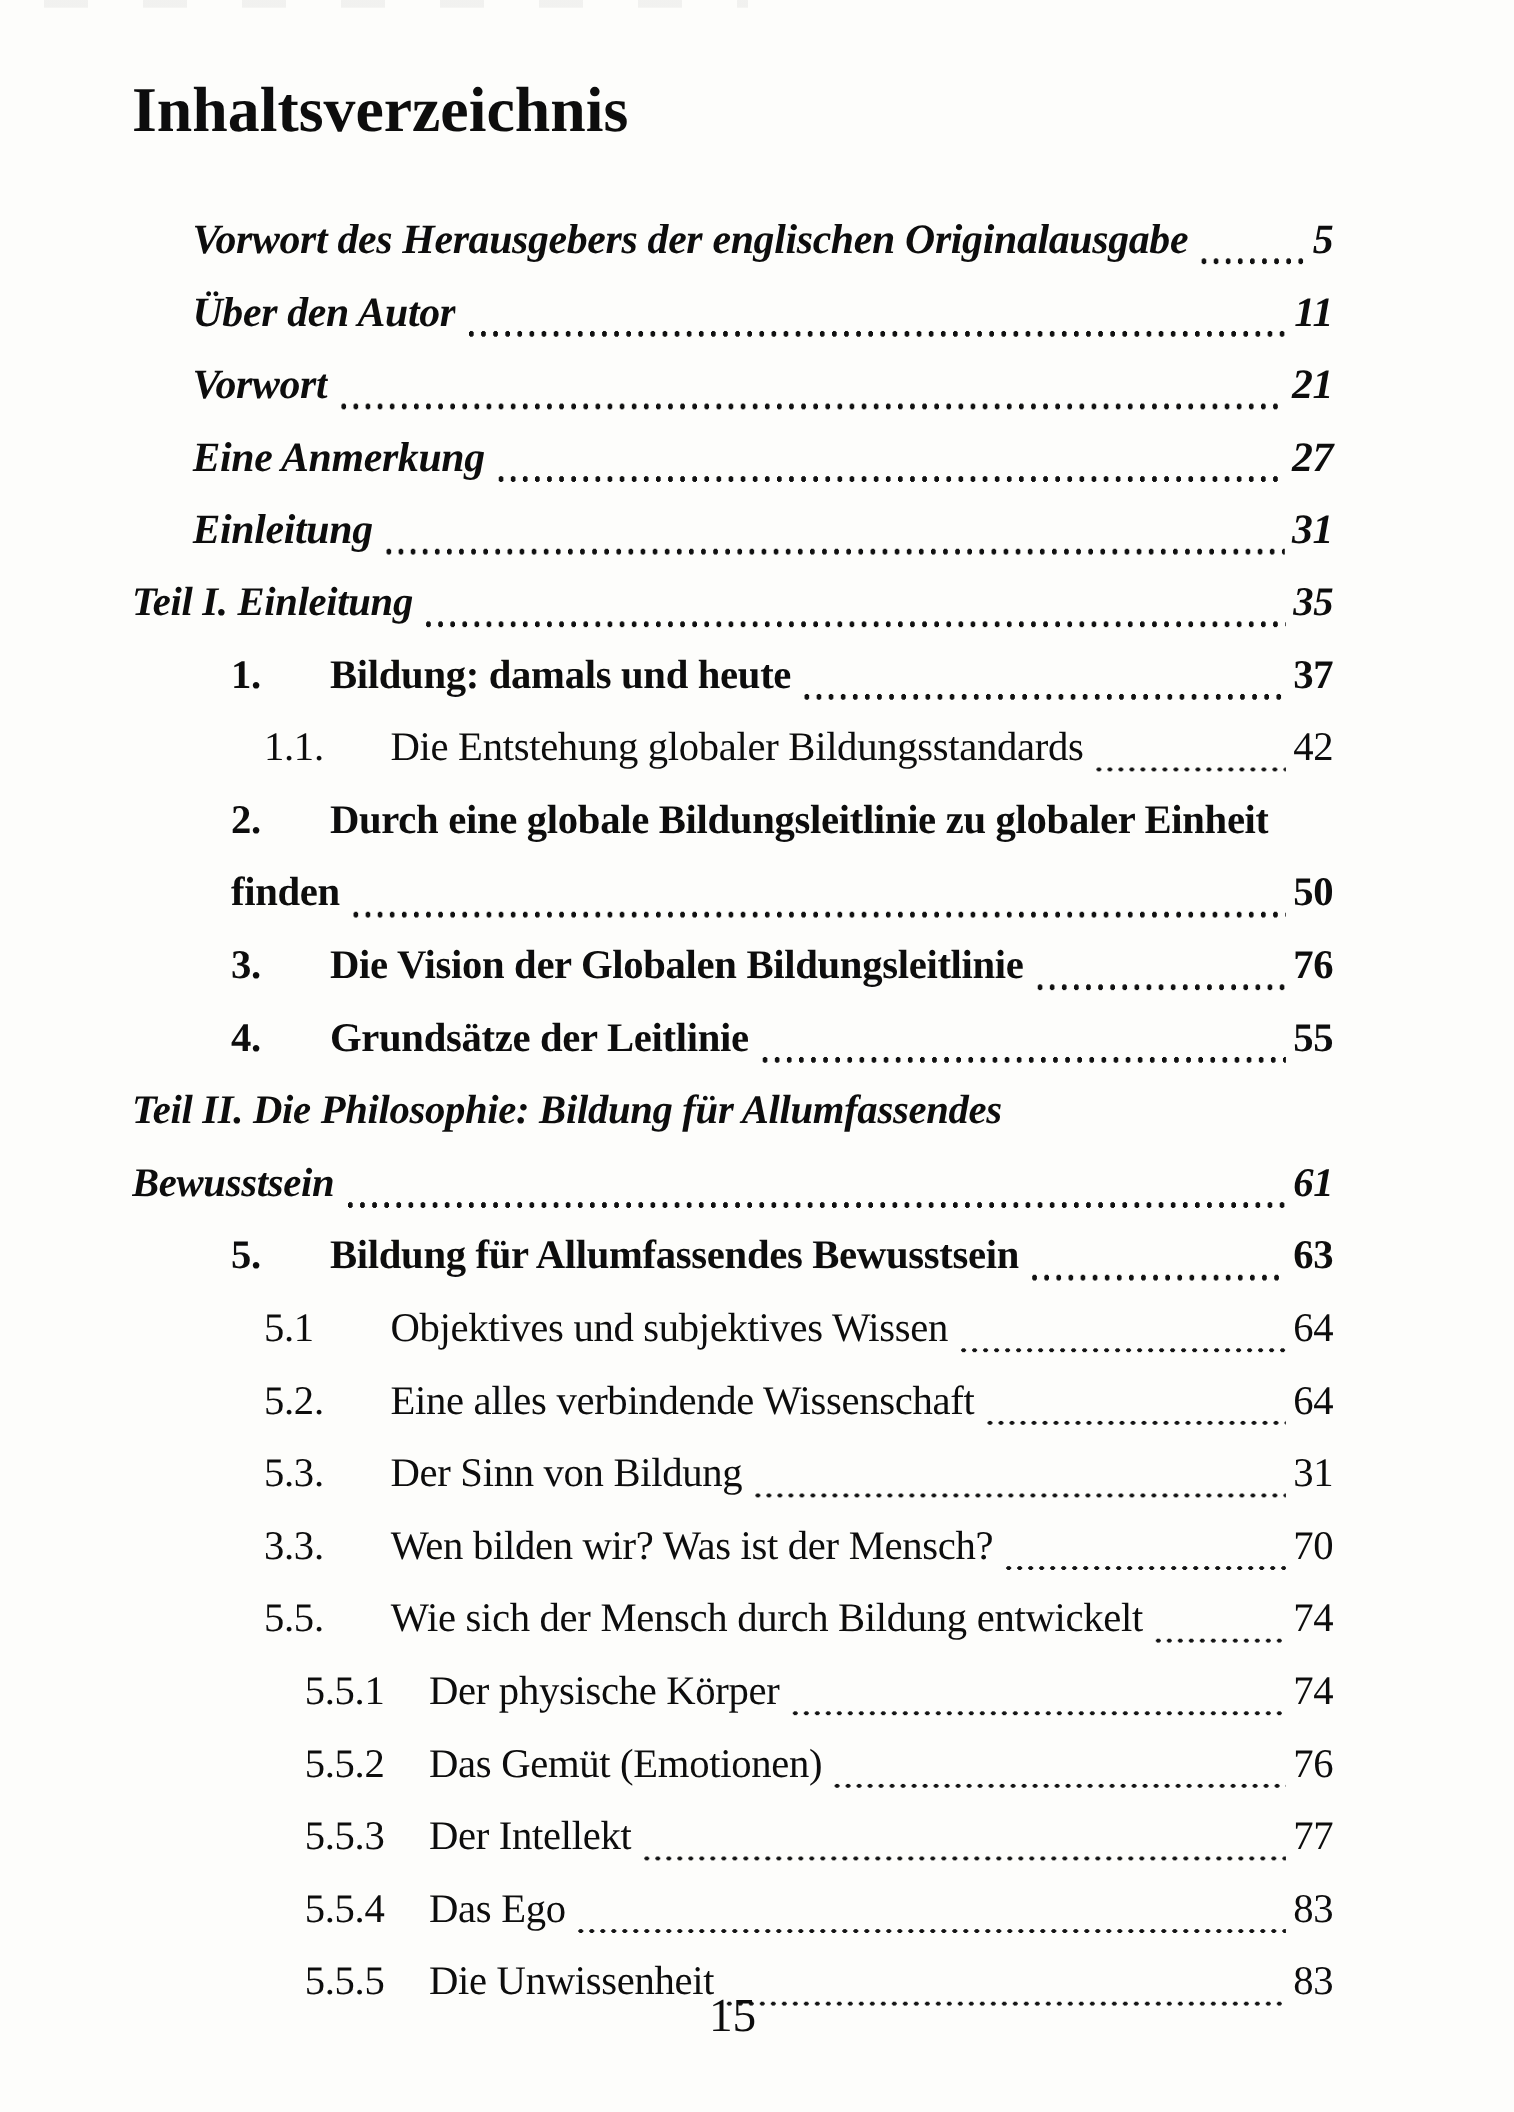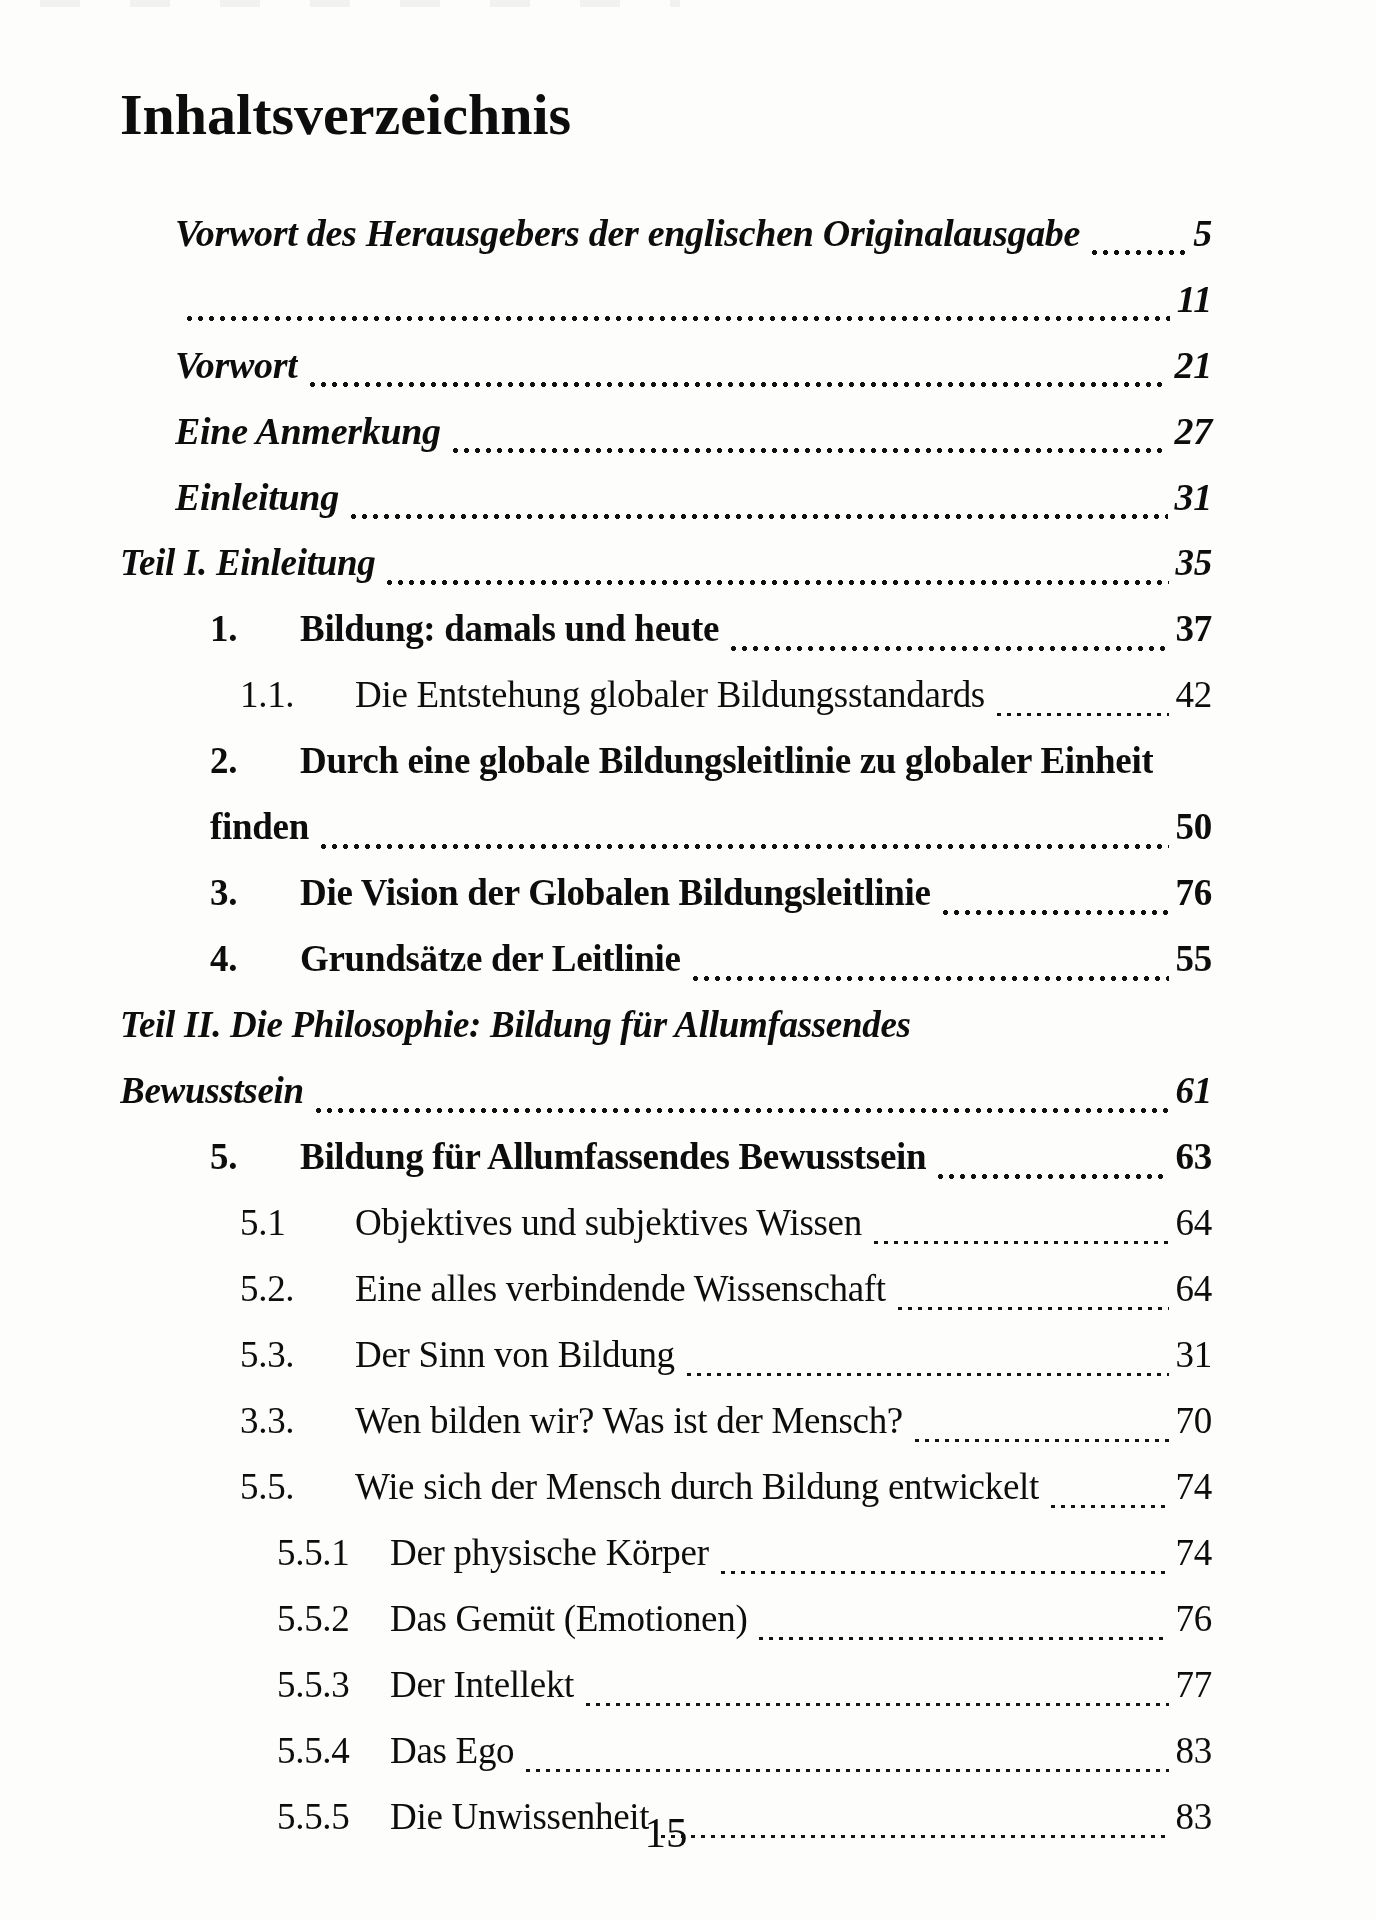--- a/index.html
+++ b/index.html
@@ -19,21 +19,21 @@
   }
   .content {
     position: absolute;
     left: 120px; top: 70px;
     width: 1092px;
   }
   .doc-title {
     font-size: 58px;
     font-weight: bold;
     line-height: 1;
-    margin: 16px 0 66px 0;
+    margin: 1px 0 66px 0;
     letter-spacing: 0;
   }
   .toc-row {
     display: flex;
     align-items: flex-end;
     font-size: 37px;
     line-height: 46px;
     margin-bottom: 16px;
     letter-spacing: -0.3px;
     margin-top: 20px;
@@ -87,20 +87,21 @@
   <h1 class="doc-title">Inhaltsverzeichnis</h1>
   <div class="toc">
       <div class="toc-row front">
 
     <span class="label">Vorwort des Herausgebers der englischen Originalausgabe</span>
     <span class="leader"></span>
     <span class="page-num">5</span>
   </div>
       <div class="toc-row front">
 
+    <span class="label">Über den Autor</span>
     <span class="leader"></span>
     <span class="page-num">11</span>
   </div>
       <div class="toc-row front">
 
     <span class="label">Vorwort</span>
     <span class="leader"></span>
     <span class="page-num">21</span>
   </div>
       <div class="toc-row front">

